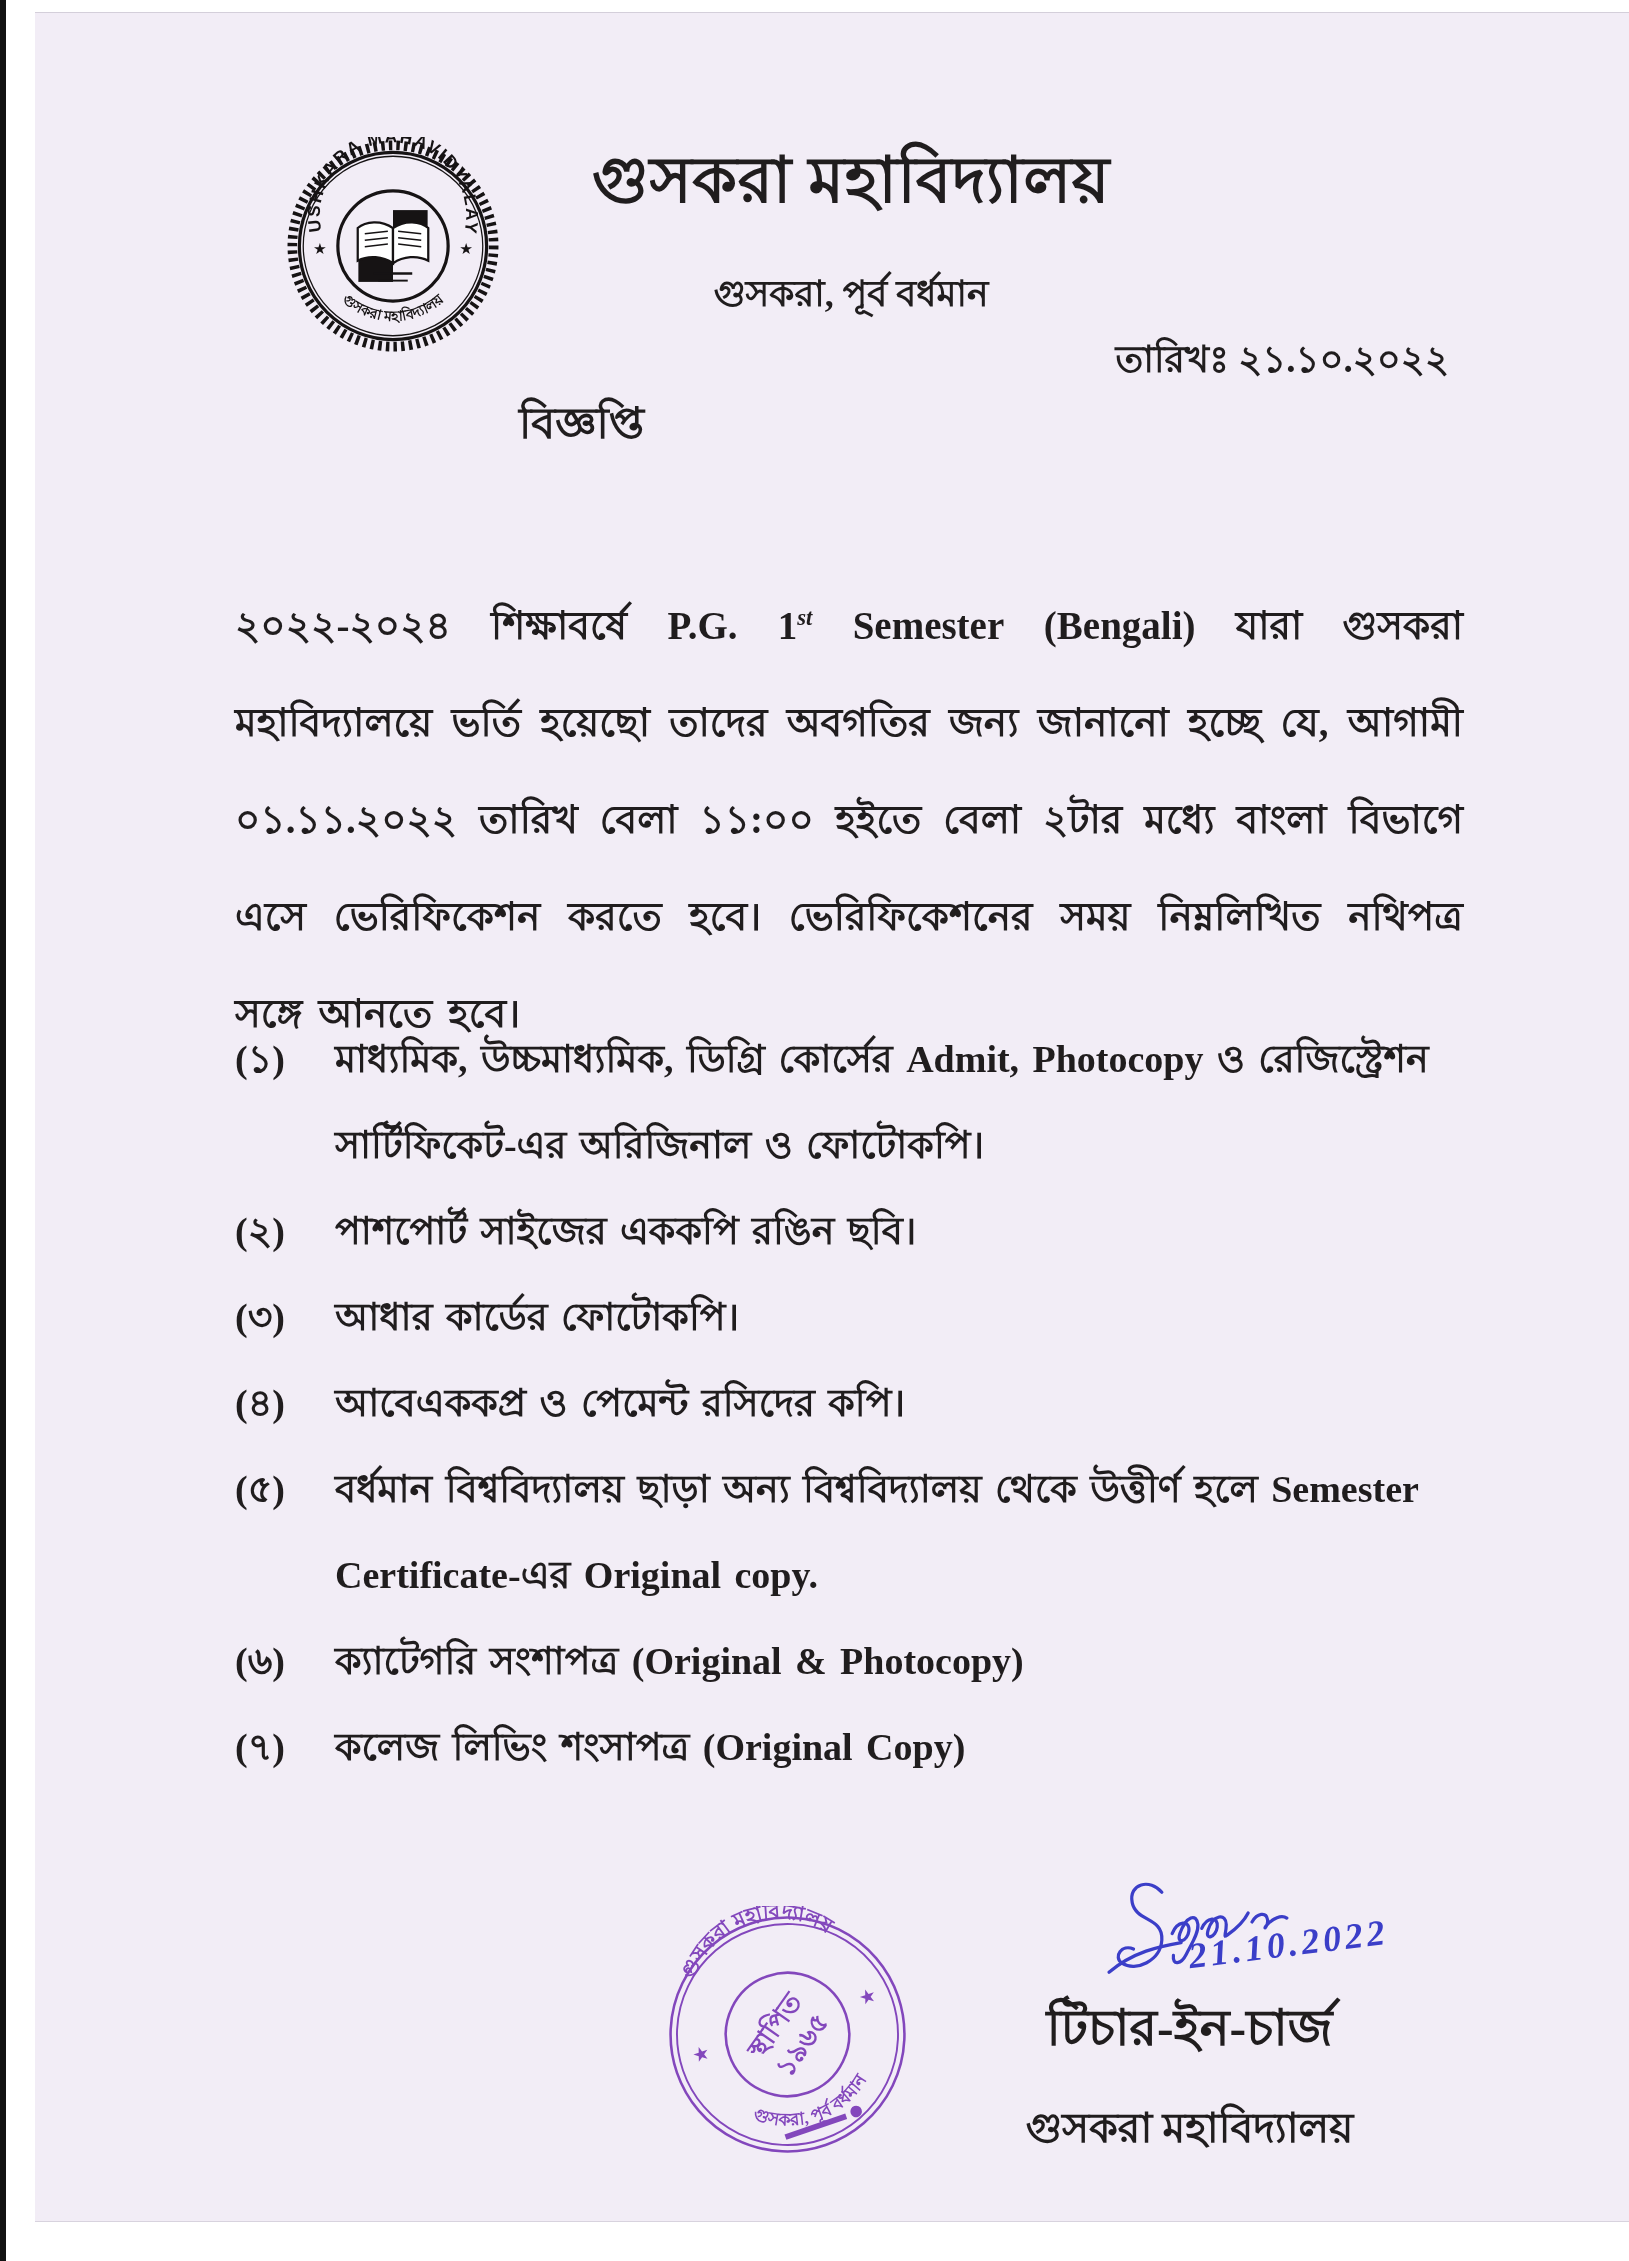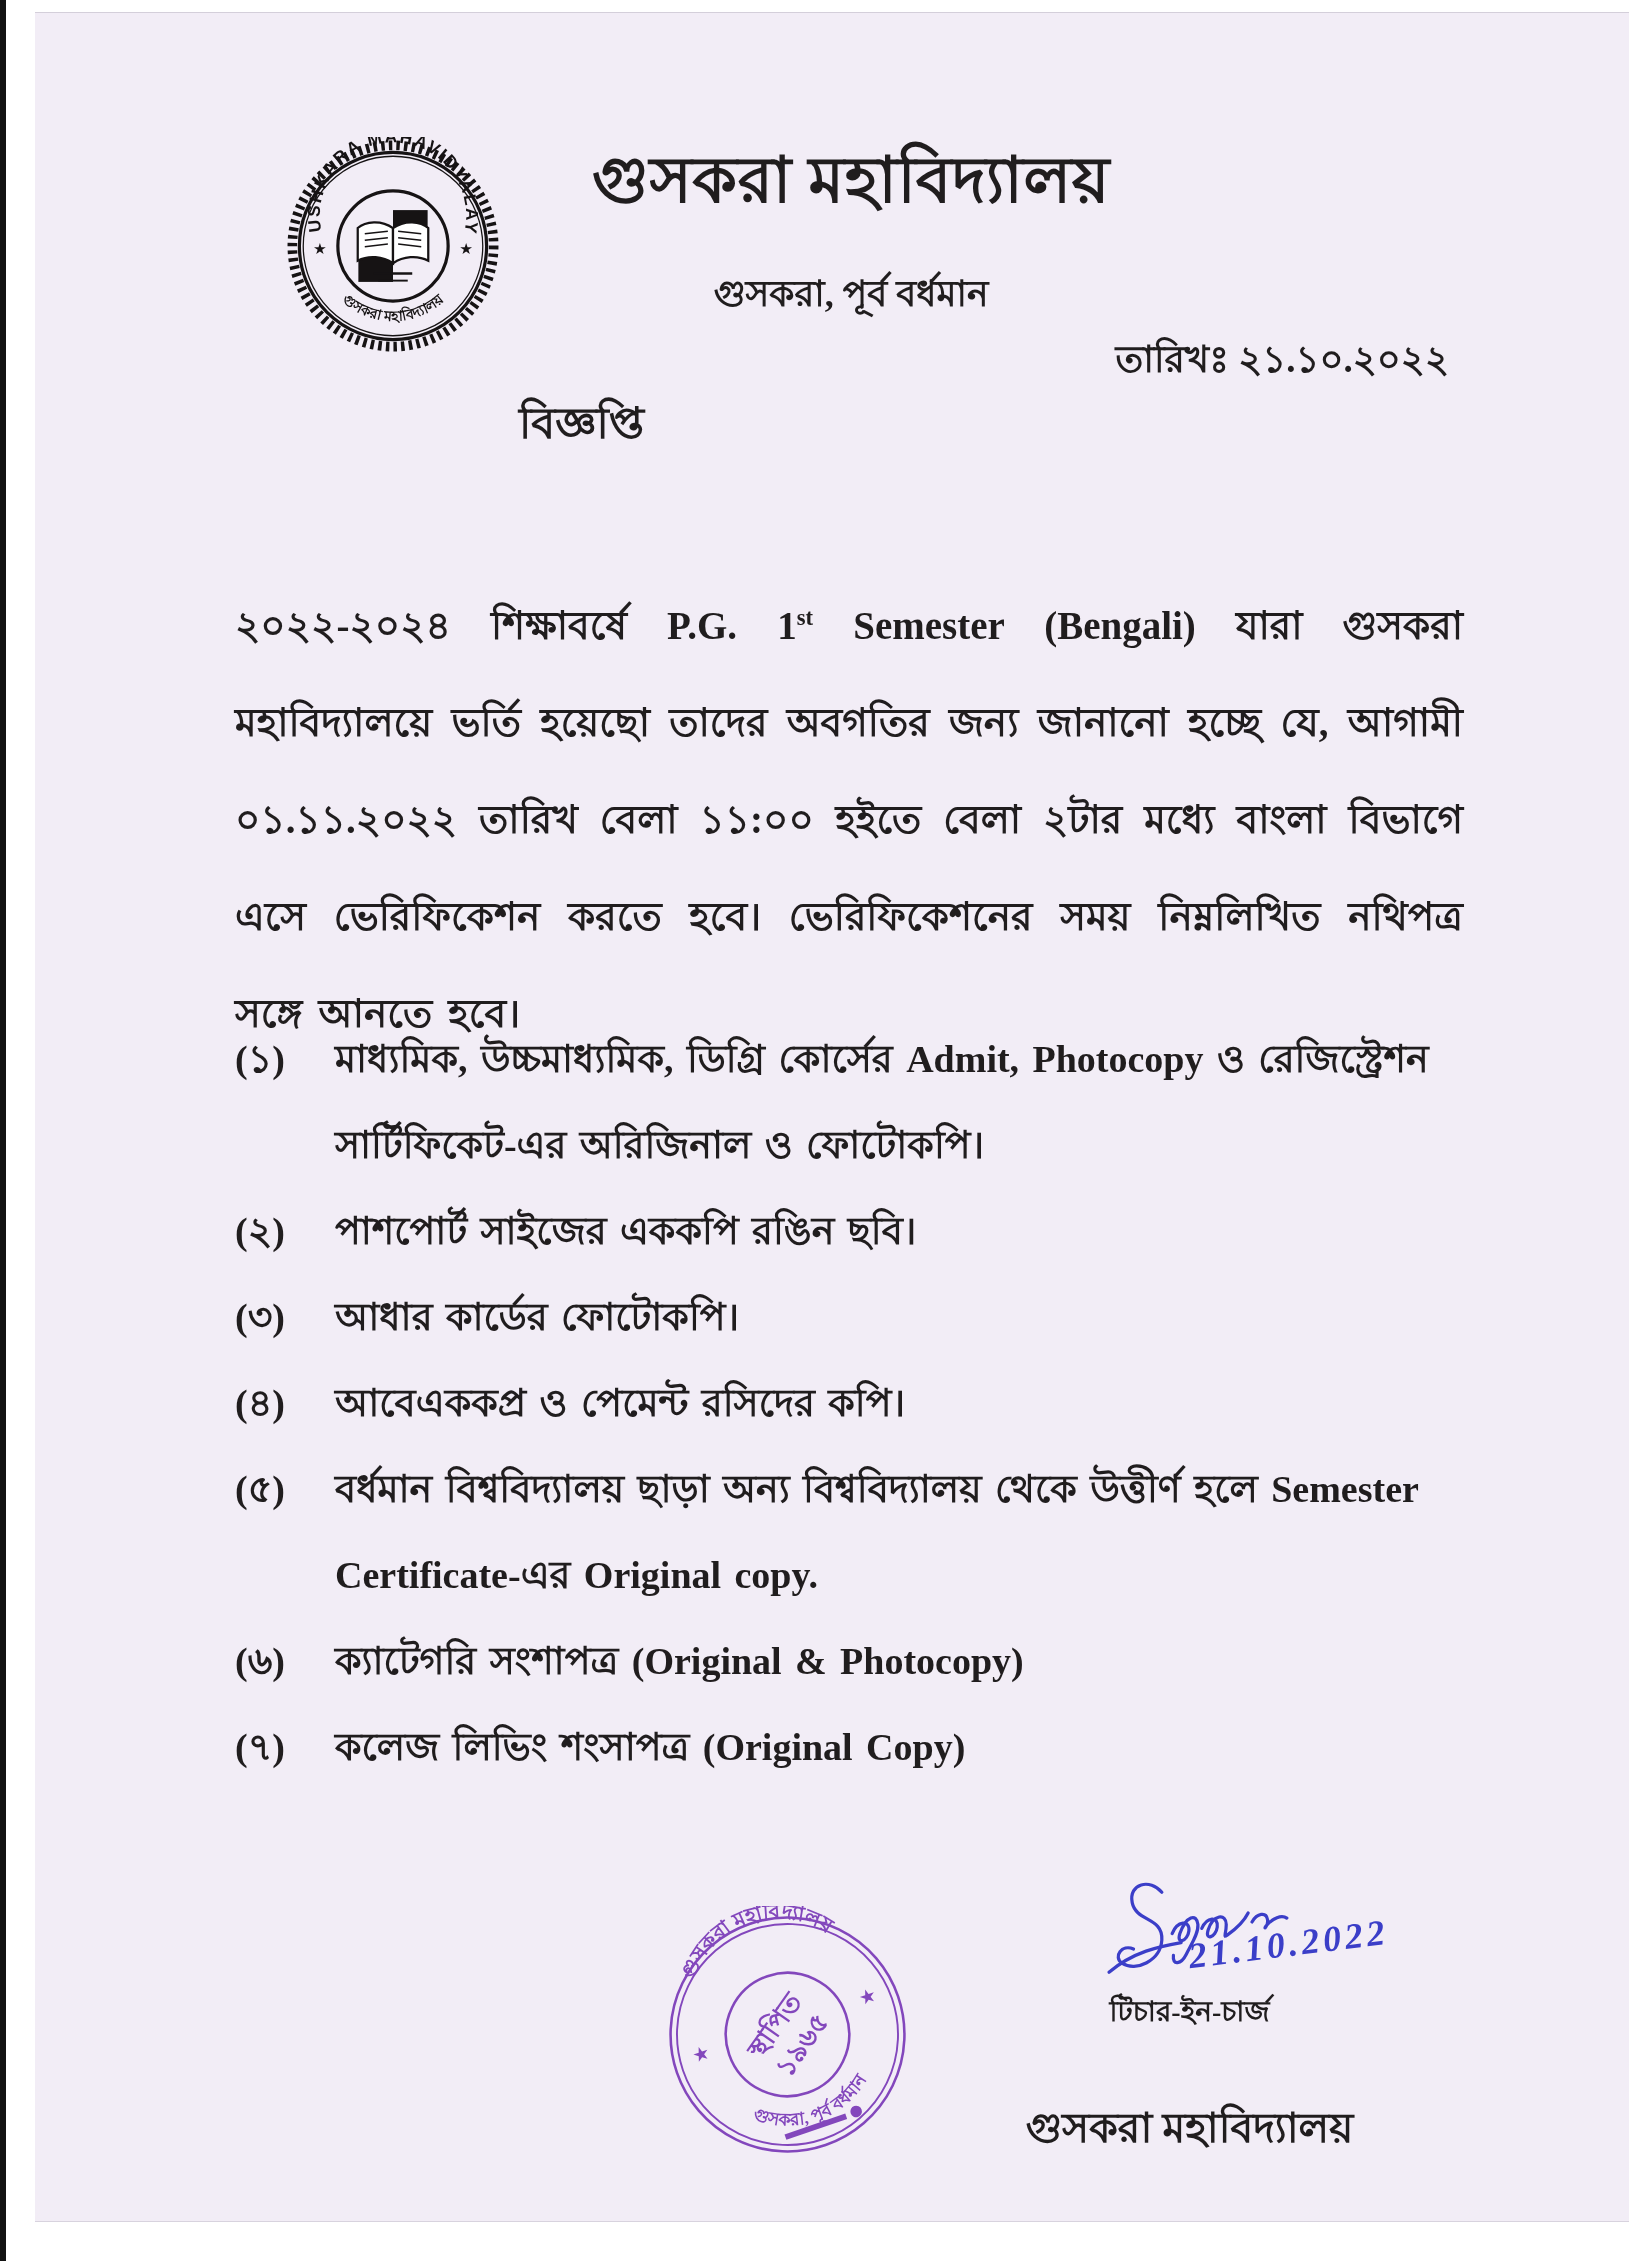--- a/index.html
+++ b/index.html
@@ -39,21 +39,21 @@
   }
   .notice-title {
     position: absolute; left: 519px; top: 391px; width: 664px;
     font-size: 43px; font-weight: 700; text-align: left;
   }
   .body-par {
     position: absolute; left: 235px; top: 530px; width: 1228px;
     font-size: 39px; font-weight: 600; line-height: 97px;
     text-align: justify; word-spacing: 6.4px;
   }
-  .body-par sup { font-size: 58%; vertical-align: super; }
+  .body-par sup { font-size: 58%; vertical-align: super; font-style: italic; }
   .doc-list {
     position: absolute; left: 235px; top: 1016px; width: 1244px;
     font-size: 38px; font-weight: 600; line-height: 86px;
   }
   .doc-item { display: flex; align-items: flex-start; }
   .doc-item .num { width: 100px; flex: 0 0 100px; }
   .doc-item .txt { flex: 1; word-spacing: 3.9px; }
   .stamp {
     position: absolute; left: 659px; top: 1906px; width: 257px; height: 257px;
     opacity: 0.92;
@@ -62,21 +62,21 @@
     position: absolute; left: 1100px; top: 1874px; width: 219px; height: 123px;
   }
   .sig-date {
     position: absolute; left: 1188px; top: 1923px;
     font-size: 36px; font-style: italic; font-weight: 600;
     color: #3b3ec8; transform: rotate(-7deg);
     letter-spacing: 3.9px;
   }
   .signer-title {
     position: absolute; left: 935px; top: 1990px; width: 509px;
-    font-size: 28px; font-weight: 700; text-align: center;
+    font-size: 50px; font-weight: 700; text-align: center;
   }
   .signer-inst {
     position: absolute; left: 935px; top: 2096px; width: 509px;
     font-size: 41px; font-weight: 700; text-align: center;
   }
   .seal-text { font-family: "Liberation Sans", "DejaVu Sans", sans-serif; }
 </style>
 </head>
 <body>
 

